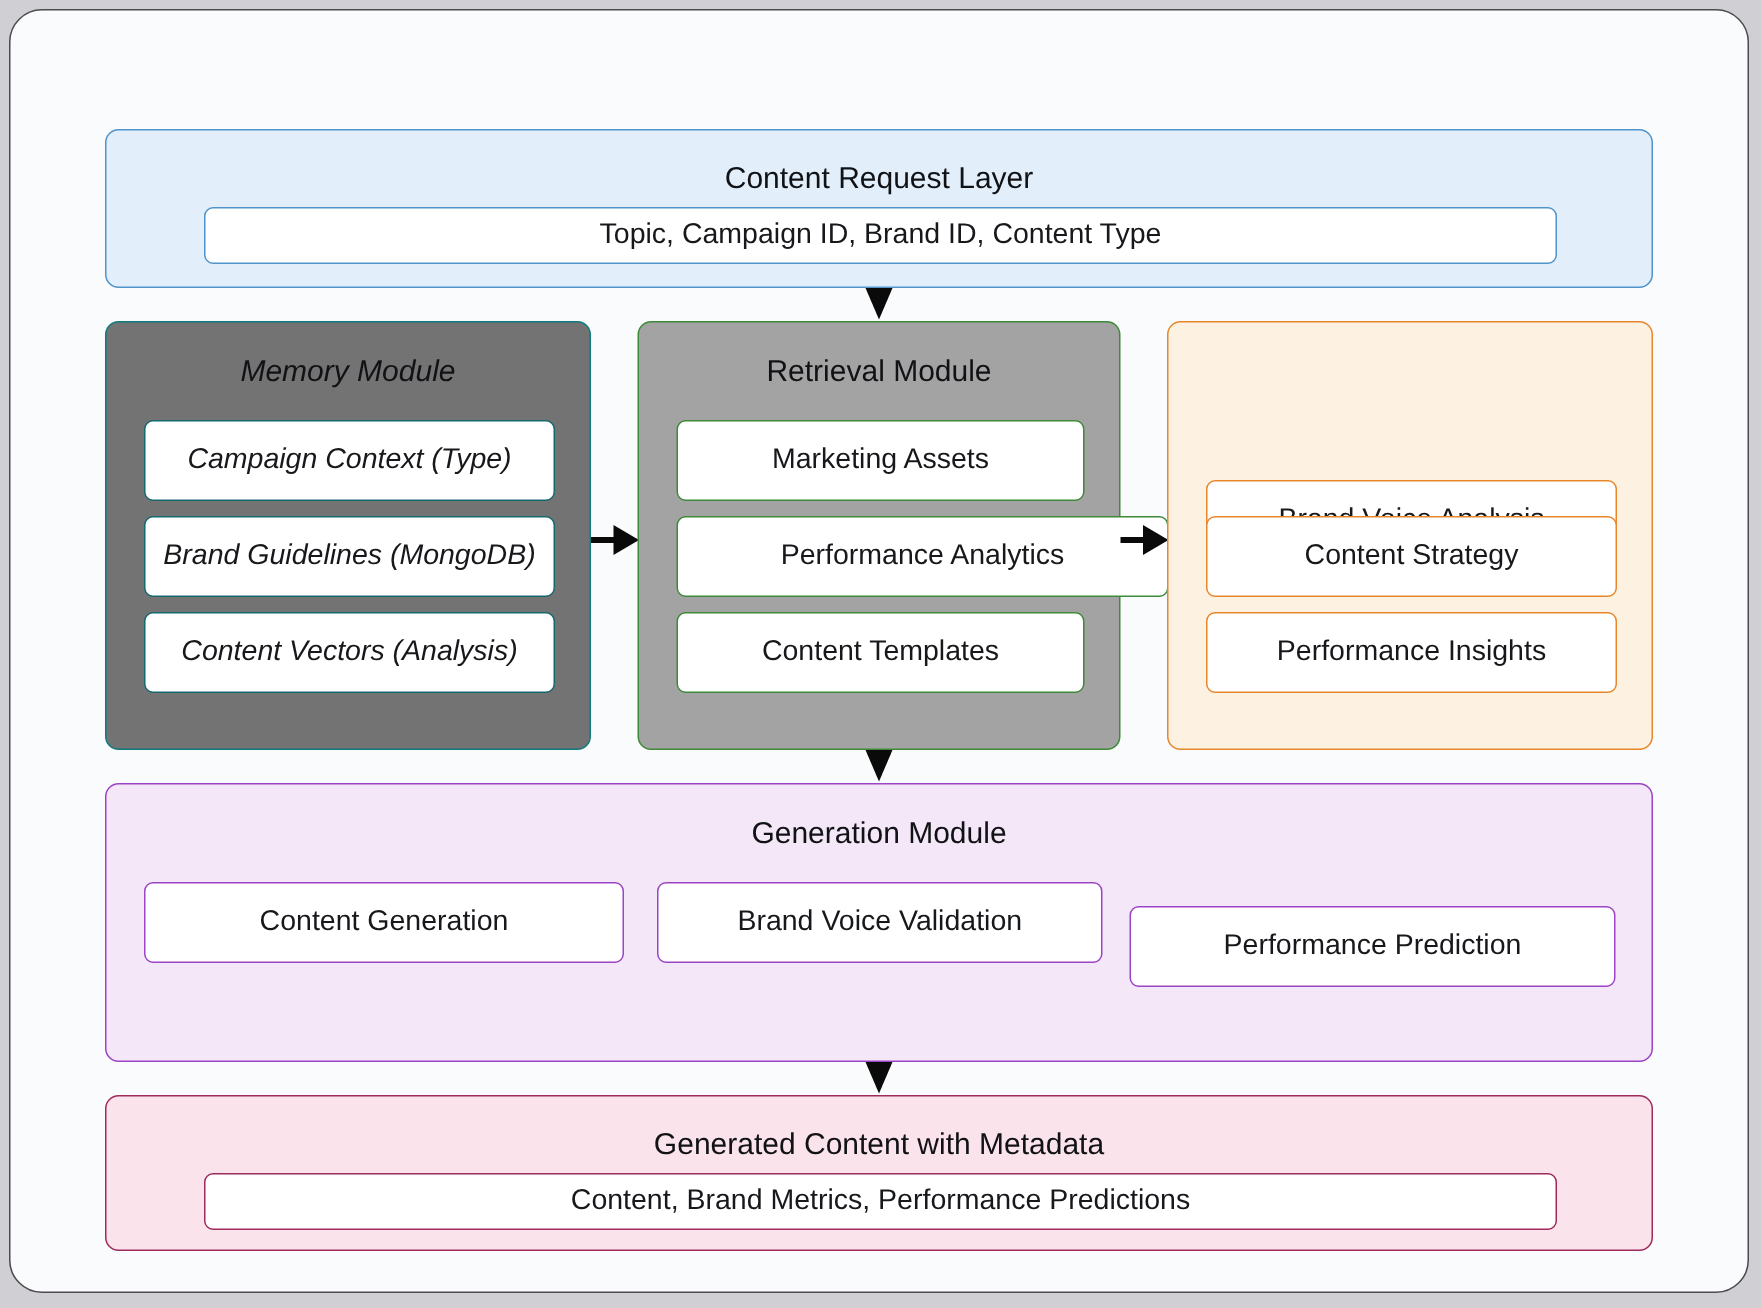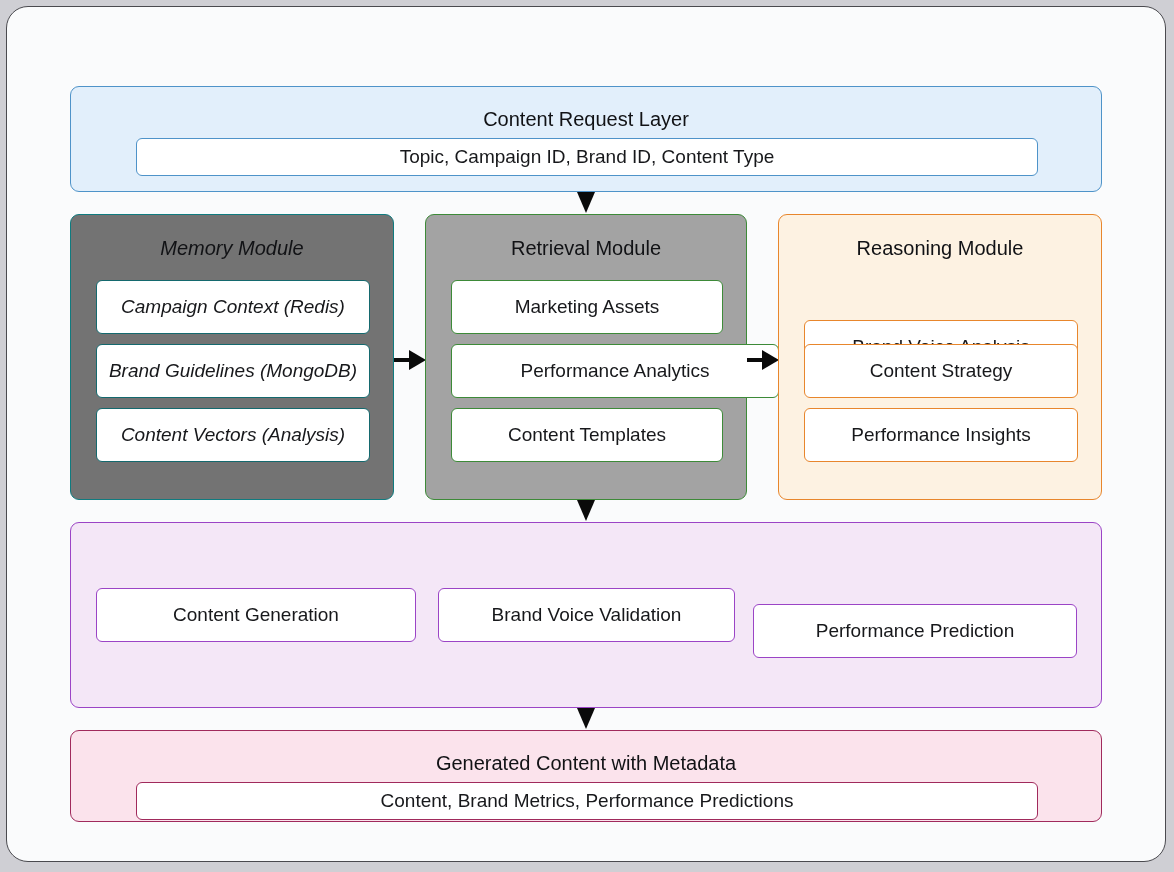--- a/index.html
+++ b/index.html
@@ -120,21 +120,21 @@
 
   <div class="cluster c-request" style="left:70px; top:86px; width:1032px; height:106px;">
     <div class="cluster-title" style="top:21px;">Content Request Layer</div>
     <div class="node" style="left:65px; top:51px; width:902px; height:38px;">Topic, Campaign ID, Brand ID, Content Type</div>
   </div>
 
   <div class="arrow arrow-down" style="left:577px; top:192px;"></div>
 
   <div class="cluster c-memory" style="left:70px; top:214px; width:324px; height:286px;">
     <div class="cluster-title" style="top:22px;">Memory Module</div>
-    <div class="node" style="left:25px; top:65px; width:274px; height:54px;">Campaign Context (Redis)</div>
+    <div class="node" style="left:25px; top:65px; width:274px; height:54px;">Campaign Context (Type)</div>
     <div class="node" style="left:25px; top:129px; width:274px; height:54px;">Brand Guidelines (MongoDB)</div>
     <div class="node" style="left:25px; top:193px; width:274px; height:54px;">Content Vectors (Analysis)</div>
   </div>
 
   <div style="position:absolute; left:394px; top:350px; width:32px; height:20px;">
     <div class="arrow-right-stem" style="left:0px; top:8px; width:16px;"></div>
     <div class="arrow arrow-right-head" style="left:15px; top:0px;"></div>
   </div>
 
   <div class="cluster c-retrieval" style="left:425px; top:214px; width:322px; height:286px;">
@@ -143,33 +143,33 @@
     <div class="node" style="left:25px; top:129px; width:328px; height:54px;">Performance Analytics</div>
     <div class="node" style="left:25px; top:193px; width:272px; height:54px;">Content Templates</div>
   </div>
 
   <div style="position:absolute; left:747px; top:350px; width:32px; height:20px;">
     <div class="arrow-right-stem" style="left:0px; top:8px; width:16px;"></div>
     <div class="arrow arrow-right-head" style="left:15px; top:0px;"></div>
   </div>
 
   <div class="cluster c-reasoning" style="left:778px; top:214px; width:324px; height:286px;">
-    <div class="cluster-title" style="top:22px;">Reasoning Module</div>
     <div class="node" style="left:25px; top:65px; width:274px; height:54px;margin-top:40px;">Brand Voice Analysis</div>
     <div class="node" style="left:25px; top:129px; width:274px; height:54px;">Content Strategy</div>
     <div class="node" style="left:25px; top:193px; width:274px; height:54px;">Performance Insights</div>
   </div>
 
   <div class="arrow arrow-down" style="left:577px; top:500px;"></div>
 
   <div class="cluster c-generation" style="left:70px; top:522px; width:1032px; height:186px;">
+    <div class="cluster-title" style="top:22px;">Generation Module</div>
     <div class="node" style="left:25px; top:65px; width:320px; height:54px;">Content Generation</div>
     <div class="node" style="left:367px; top:65px; width:297px; height:54px;">Brand Voice Validation</div>
     <div class="node" style="left:682px; top:65px; width:324px; height:54px;margin-top:16px;">Performance Prediction</div>
   </div>
 
   <div class="arrow arrow-down" style="left:577px; top:708px;"></div>
 
-  <div class="cluster c-output" style="left:70px; top:730px; width:1032px; height:92px;">
+  <div class="cluster c-output" style="left:70px; top:730px; width:1032px; height:104px;">
     <div class="cluster-title" style="top:21px;">Generated Content with Metadata</div>
     <div class="node" style="left:65px; top:51px; width:902px; height:38px;">Content, Brand Metrics, Performance Predictions</div>
   </div>
 </div>
 
 </body></html>

